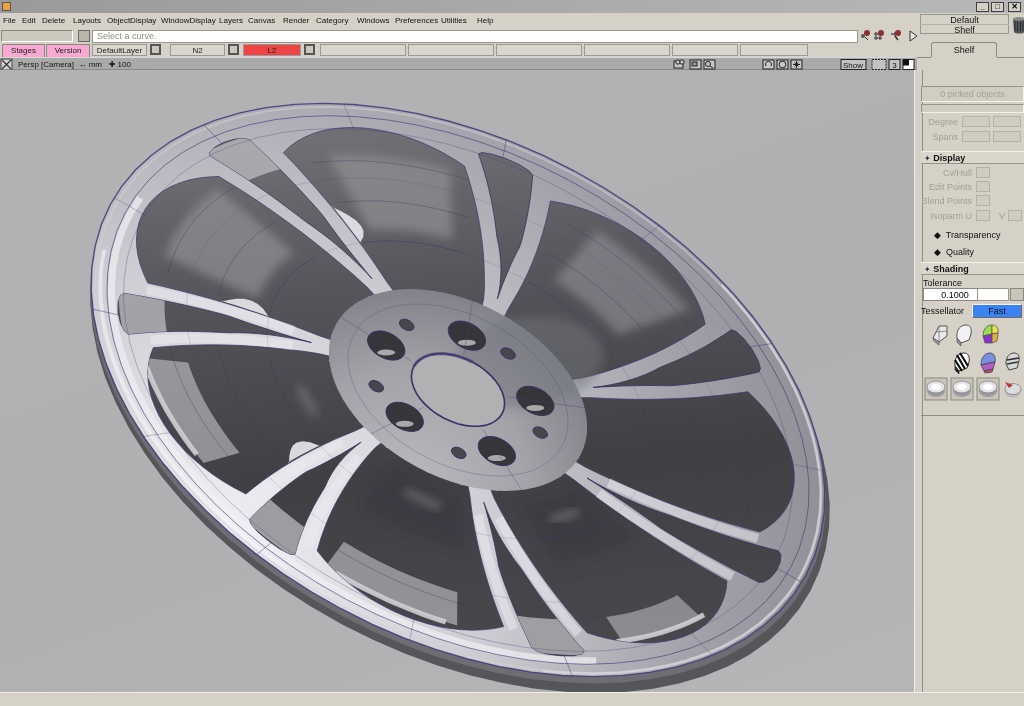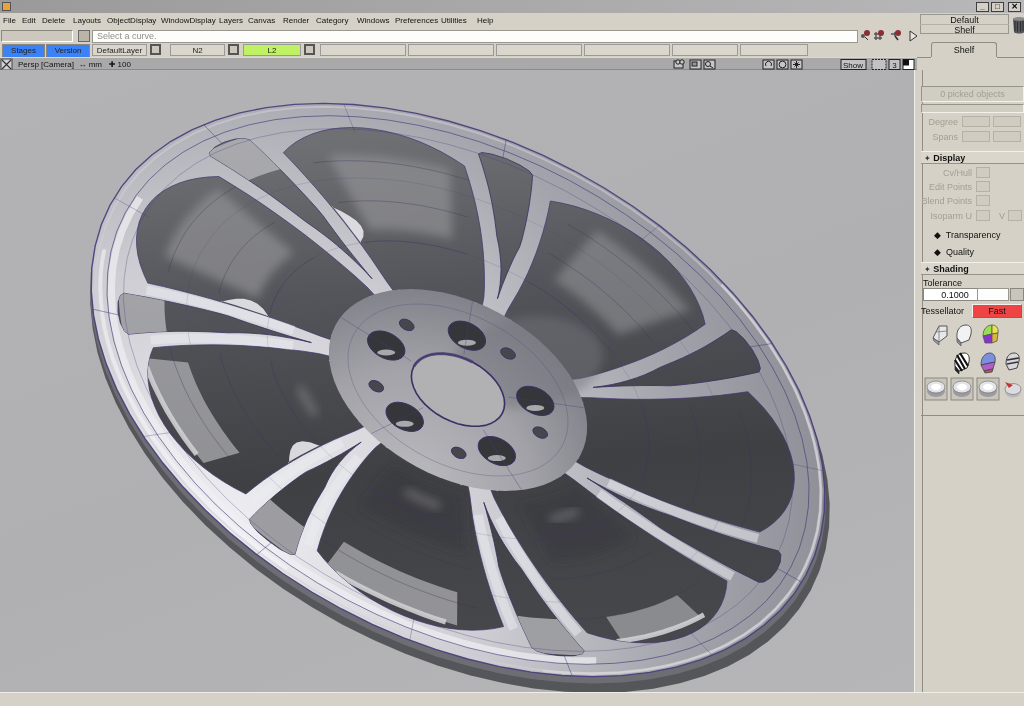--- a/index.html
+++ b/index.html
@@ -16,21 +16,21 @@
 
 #menubar { position:absolute; left:0; top:13px; width:1024px; height:16px; background:#d5d1c7; }
 #menubar span { position:absolute; top:3px; font-size:8px; color:#111;text-align:center; }
 
 #toolrow { position:absolute; left:0; top:29px; width:1024px; height:14px; background:#d5d1c7;}
 #searchbox { position:absolute; left:1px; top:1px; width:72px; height:12px; background:#ccc8be; border:1px solid; border-color:#8a877e #fff #fff #8a877e;}
 #miniBtn { position:absolute; left:78px; top:1px; width:12px; height:12px; background:#b9b5ab; border:1px solid #6a6a6a;}
 #promptline { position:absolute; left:92px; top:1px; width:766px; height:13px; background:#fdfdfb; border:1px solid #9a978e; font-size:9px; color:#8f9089; padding-left:4px; line-height:11px;}
 
 #tabrow { position:absolute; left:0; top:43px; width:1024px; height:14px; background:#d5d1c7; }
-.stagetab { position:absolute; top:1px; height:13px; background:#3b82f6; border:1px solid #8a877e; border-bottom:none; font-size:8px; text-align:center; color:#222; line-height:12px;}
+.stagetab { position:absolute; top:1px; height:13px; background:#f9a8d4; border:1px solid #8a877e; border-bottom:none; font-size:8px; text-align:center; color:#222; line-height:12px;}
 .layerbox { position:absolute; top:1px; height:12px; background:#dad6cc; border:1px solid #999; font-size:8px; text-align:center; color:#222; line-height:11px;}
 .layerchk { position:absolute; top:1px; width:11px; height:11px; background:#cbc7bd; border:2px solid #555;}
 
 #vpheader { position:absolute; left:0; top:57px; width:917px; height:13px; background:#a9a9a9; border-top:1px solid #d8d8d8; border-bottom:1px solid #8a8a8a;}
 #vpheader .t { position:absolute; top:2px; font-size:8px; color:#111; }
 
 #viewport { position:absolute; left:0; top:70px; width:914px; height:622px; background:linear-gradient(160deg,#b3b3b5 0%,#b0b0b2 55%,#b6b5b7 100%); overflow:hidden;}
 #watermark { position:absolute; left:632px; top:659px; font-family:"Liberation Serif",serif; font-size:30px; color:rgba(198,198,202,0.8); letter-spacing:1px; z-index:50;}
 
 #rpanel { position:absolute; left:914px; top:70px; width:110px; height:622px; background:#d5d1c7; border-left:1px solid #efefea;}
@@ -89,21 +89,21 @@
       <path d="M52,2 L59,7 L52,12 Z" fill="#e8e6e0" stroke="#333"></path>
     </svg>
   </div>
   <div id="tabrow">
     <div class="stagetab" style="left:2px; width:43px;">Stages</div>
     <div class="stagetab" style="left:46px; width:44px;">Version</div>
     <div class="layerbox" style="left:92px; width:55px;">DefaultLayer</div>
     <div class="layerchk" style="left:150px;"></div>
     <div class="layerbox" style="left:170px; width:55px;">N2</div>
     <div class="layerchk" style="left:228px;"></div>
-    <div class="layerbox" style="left:243px; width:58px; background:#bef264;">L2</div>
+    <div class="layerbox" style="left:243px; width:58px; background:#ef4444;">L2</div>
     <div class="layerchk" style="left:304px;"></div>
     <div class="layerbox" style="left:320px; width:86px;"></div>
     <div class="layerbox" style="left:408px; width:86px;"></div>
     <div class="layerbox" style="left:496px; width:86px;"></div>
     <div class="layerbox" style="left:584px; width:86px;"></div>
     <div class="layerbox" style="left:672px; width:66px;"></div>
     <div class="layerbox" style="left:740px; width:68px;"></div>
   </div>
   <div id="vpheader">
     <svg width="917" height="13" viewBox="0 0 917 13" style="position:absolute;left:0;top:0;">
@@ -381,21 +381,21 @@
   <div class="rtext" style="left:999px; top:211px;">V</div>
   <div class="rbox" style="left:1008px; top:210px; width:14px;"></div>
   <div class="rtextb" style="left:934px; top:230px;">◆&nbsp; Transparency</div>
   <div class="rtextb" style="left:934px; top:247px;">◆&nbsp; Quality</div>
   <div class="rhdr" style="left:921px; top:262px; width:103px;"><span class="dia">✦</span><b>&nbsp;Shading</b></div>
   <div class="rtextb" style="left:923px; top:278px;">Tolerance</div>
   <div style="position:absolute; left:923px; top:288px; width:64px; height:13px; background:#fff; border:1px solid #8a877e; font-size:9px; text-align:center; line-height:12px; color:#111;">0.1000</div>
   <div style="position:absolute; left:977px; top:288px; width:32px; height:13px; background:#fdfdfb; border:1px solid #9a978e;"></div>
   <div style="position:absolute; left:1010px; top:288px; width:14px; height:13px; background:#c9c5bb; border:1px solid #8a877e;"></div>
   <div class="rtextb" style="left:921px; top:306px;">Tessellator</div>
-  <div style="position:absolute; left:972px; top:304px; width:50px; height:14px; background:#ef4444; border:1px solid; border-color:#f4f2ee #6f6c64 #6f6c64 #f4f2ee; font-size:9px; text-align:center; line-height:13px; color:#111;">Fast</div>
+  <div style="position:absolute; left:972px; top:304px; width:50px; height:14px; background:#3b82f6; border:1px solid; border-color:#f4f2ee #6f6c64 #6f6c64 #f4f2ee; font-size:9px; text-align:center; line-height:13px; color:#111;">Fast</div>
   <svg style="position:absolute; left:921px; top:320px;" width="103" height="92" viewBox="0 0 103 92">
 
     <g transform="translate(10,4)">
       <path d="M2,14 L8,2 L16,2 L16,12 L8,18 Z" fill="#e8e8ec" stroke="#555" stroke-width="1"></path>
       <path d="M5,8 L16,7 M8,2 L8,18" stroke="#777" stroke-width="0.8" fill="none"></path>
       <path d="M2,14 L8,18 L8,21 L3,17 Z" fill="#9a9aa0" stroke="#555" stroke-width="0.7"></path>
     </g>
     <g transform="translate(34,4)">
       <path d="M2,14 C1,5 6,1 11,1 C15,1 17,4 16,10 L14,16 L6,19 Z" fill="#f2f2f4" stroke="#555" stroke-width="1"></path>
       <path d="M2,14 L6,19 L6,22 L2,18 Z" fill="#8f8f95" stroke="#555" stroke-width="0.7"></path>

